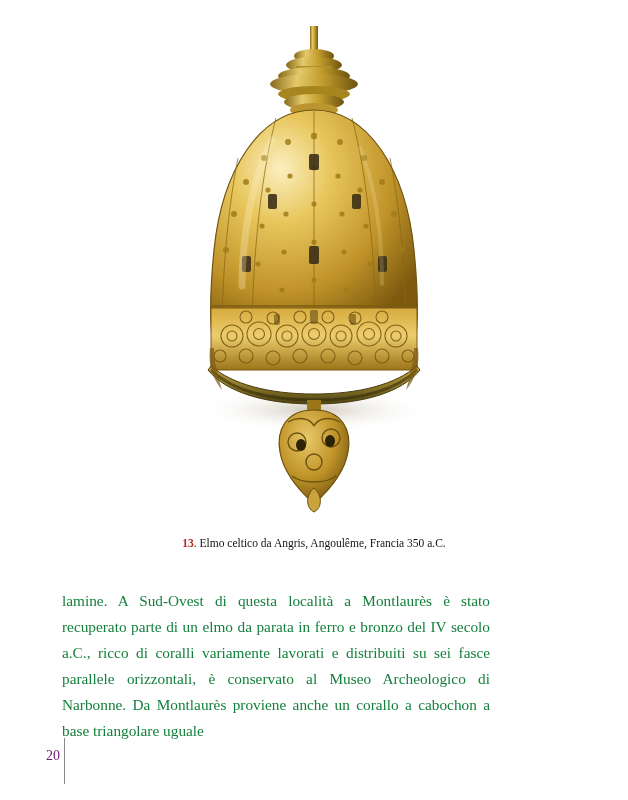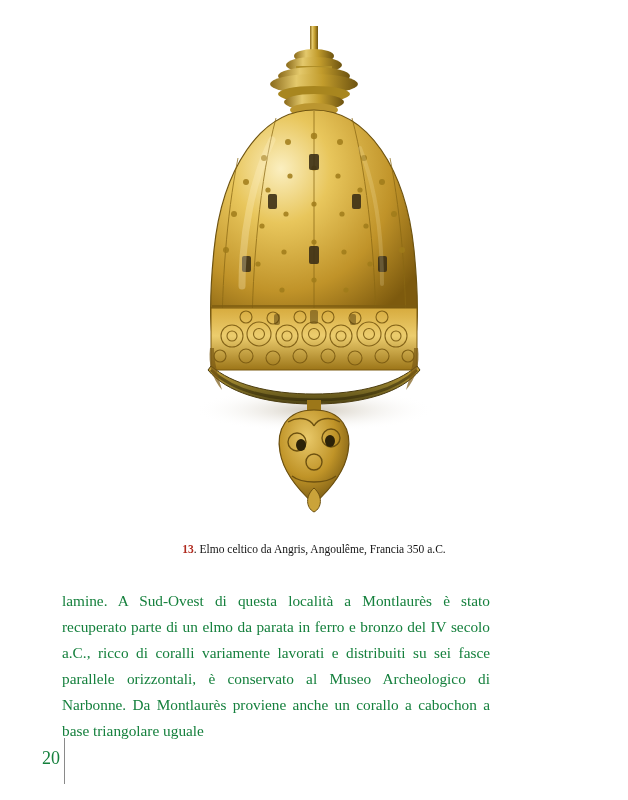--- a/index.html
+++ b/index.html
@@ -46,21 +46,20 @@
   .caption {
     position: absolute;
     left: 60px;
     top: 536px;
     width: 508px;
     text-align: center;
     font-size: 11.5px;
     line-height: 1.3;
     color: #141414;
     font-family: "Liberation Serif", serif;
-    margin-top: 6px;
   }
   .caption .fignum {
     color: #b02a1e;
     font-weight: bold;
   }
 
   
   .body-text {
     position: absolute;
     left: 62px;
@@ -83,22 +82,22 @@
     width: 1px;
     height: 46px;
     background: #8a8a8a;
   }
   .folio {
     position: absolute;
     left: 34px;
     top: 748px;
     width: 26px;
     text-align: right;
-    font-size: 18px;
-    color: #15803d;
+    font-size: 14px;
+    color: #701a75;
   }
 </style>
 </head>
 <body>
 
 <div class="page">
 
   <div class="figure-area">
     <div class="helmet-wrap">
       <svg viewBox="0 0 300 500" width="300" height="500" xmlns="http://www.w3.org/2000/svg" aria-hidden="true">

